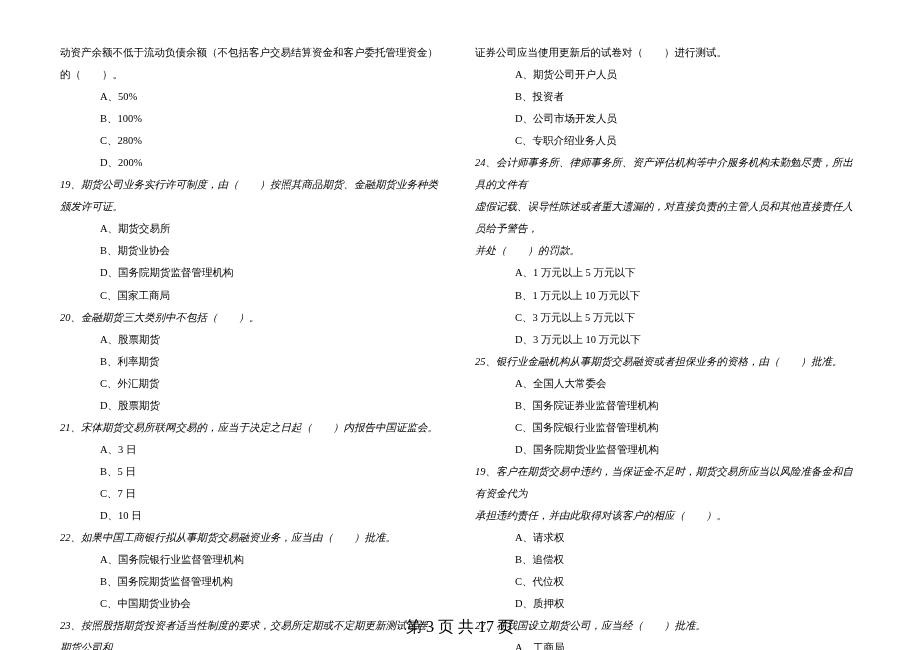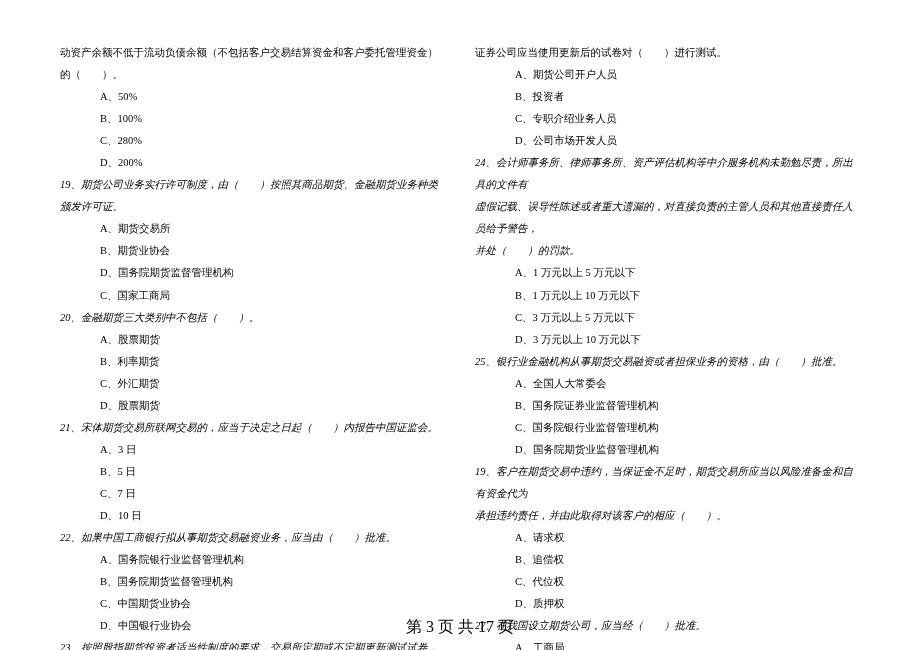--- a/index.html
+++ b/index.html
@@ -59,31 +59,30 @@
     <div class="q-line">21、宋体期货交易所联网交易的，应当于决定之日起（　　）内报告中国证监会。</div>
     <div class="opt">A、3 日</div>
     <div class="opt">B、5 日</div>
     <div class="opt">C、7 日</div>
     <div class="opt">D、10 日</div>
 
     <div class="q-line">22、如果中国工商银行拟从事期货交易融资业务，应当由（　　）批准。</div>
     <div class="opt">A、国务院银行业监督管理机构</div>
     <div class="opt">B、国务院期货监督管理机构</div>
     <div class="opt">C、中国期货业协会</div>
-    <div class="opt">D、中国银行业协会</div>
 
     <div class="q-line">23、按照股指期货投资者适当性制度的要求，交易所定期或不定期更新测试试卷，期货公司和</div>
   </div>
 
   <div class="col">
     <div class="intro">证券公司应当使用更新后的试卷对（　　）进行测试。</div>
     <div class="opt">A、期货公司开户人员</div>
     <div class="opt">B、投资者</div>
+    <div class="opt">D、公司市场开发人员</div>
     <div class="opt">C、专职介绍业务人员</div>
-    <div class="opt">D、公司市场开发人员</div>
 
     <div class="q-line">24、会计师事务所、律师事务所、资产评估机构等中介服务机构未勤勉尽责，所出具的文件有</div>
     <div class="q-line">虚假记载、误导性陈述或者重大遗漏的，对直接负责的主管人员和其他直接责任人员给予警告，</div>
     <div class="q-line">并处（　　）的罚款。</div>
     <div class="opt">A、1 万元以上 5 万元以下</div>
     <div class="opt">B、1 万元以上 10 万元以下</div>
     <div class="opt">C、3 万元以上 5 万元以下</div>
     <div class="opt">D、3 万元以上 10 万元以下</div>
 
     <div class="q-line">25、银行业金融机构从事期货交易融资或者担保业务的资格，由（　　）批准。</div>

